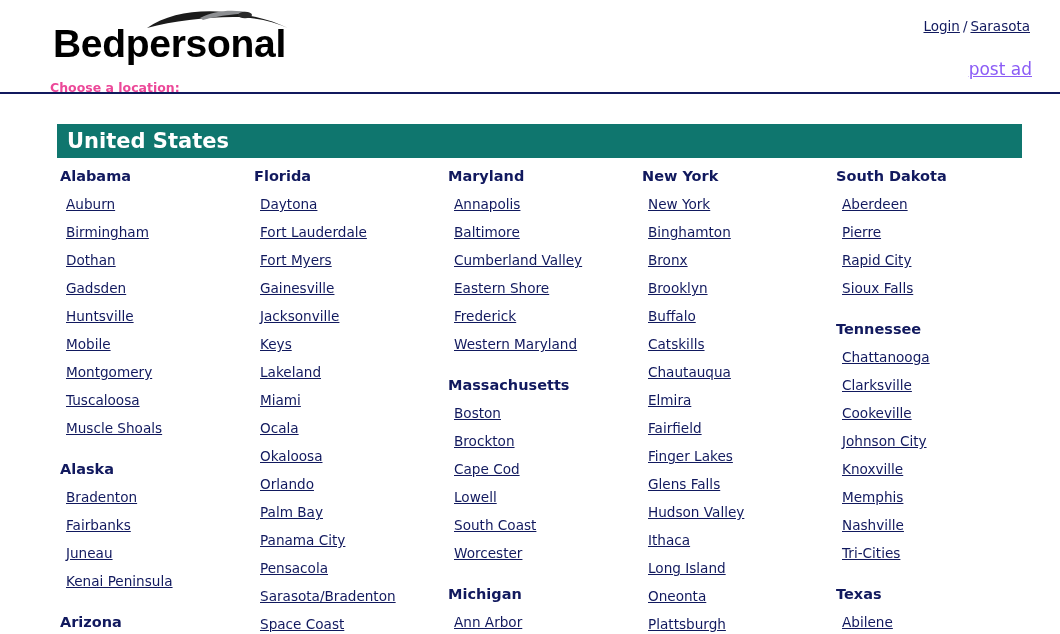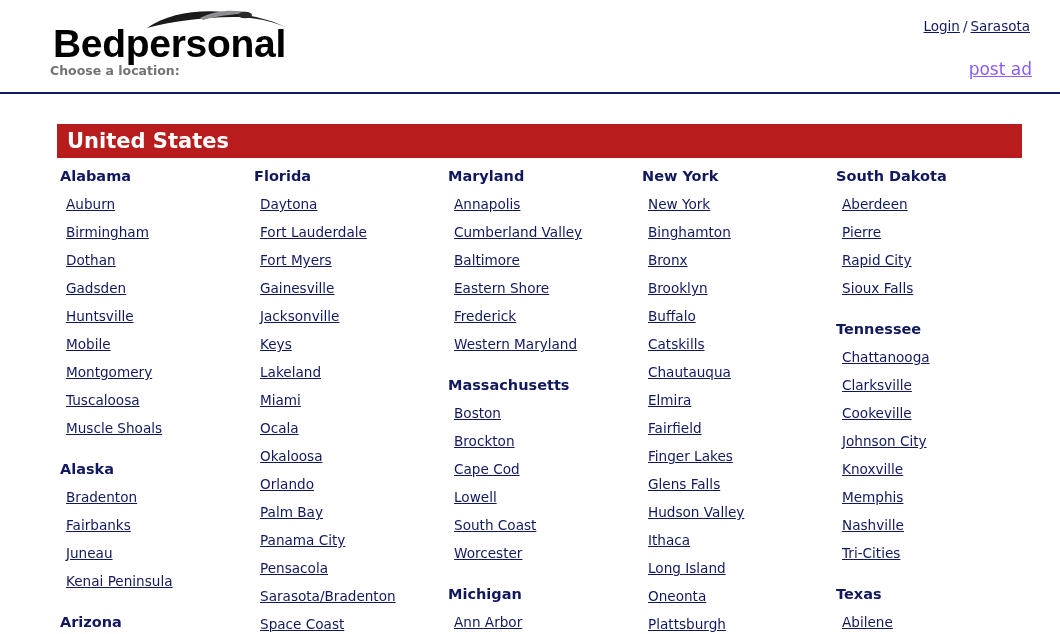--- a/index.html
+++ b/index.html
@@ -68,42 +68,42 @@
   
   .choosebar {
     position: relative;
     height: 32px;
     border-bottom: 2px solid #11195e;
     margin: 0 0 0 0;
   }
   .choose-label {
     position: absolute;
     left: 50px;
-    top: 1px;
+    top: 18px;
     font-size: 12.5px;
     font-weight: bold;
-    color: #737373;
+    color: #ec4899;
   }
   .post-ad {
     position: absolute;
     right: 28px;
     top: -3px;
     font-size: 17px;
     color: #8b5cf6;
     text-decoration: underline;
   }
 
   
   .banner {
     position: absolute;
     left: 57px;
     top: 124px;
     width: 965px;
     height: 34px;
-    background: #b91c1c;
+    background: #0f766e;
     color: #ffffff;
     font-size: 21px;
     font-weight: bold;
     line-height: 34px;
     padding-left: 10px;
     font-family: "DejaVu Sans", sans-serif;
   }
 
   
   .columns {
@@ -196,22 +196,22 @@
         <a class="city" href="#">Orlando</a>
         <a class="city" href="#">Palm Bay</a>
         <a class="city" href="#">Panama City</a>
         <a class="city" href="#">Pensacola</a>
         <a class="city" href="#">Sarasota/Bradenton</a>
         <a class="city" href="#">Space Coast</a>
       </div>
       <div class="col">
         <div class="state">Maryland</div>
         <a class="city" href="#">Annapolis</a>
+        <a class="city" href="#">Baltimore</a>
         <a class="city" href="#">Cumberland Valley</a>
-        <a class="city" href="#">Baltimore</a>
         <a class="city" href="#">Eastern Shore</a>
         <a class="city" href="#">Frederick</a>
         <a class="city" href="#">Western Maryland</a>
         <div class="state spaced">Massachusetts</div>
         <a class="city" href="#">Boston</a>
         <a class="city" href="#">Brockton</a>
         <a class="city" href="#">Cape Cod</a>
         <a class="city" href="#">Lowell</a>
         <a class="city" href="#">South Coast</a>
         <a class="city" href="#">Worcester</a>

